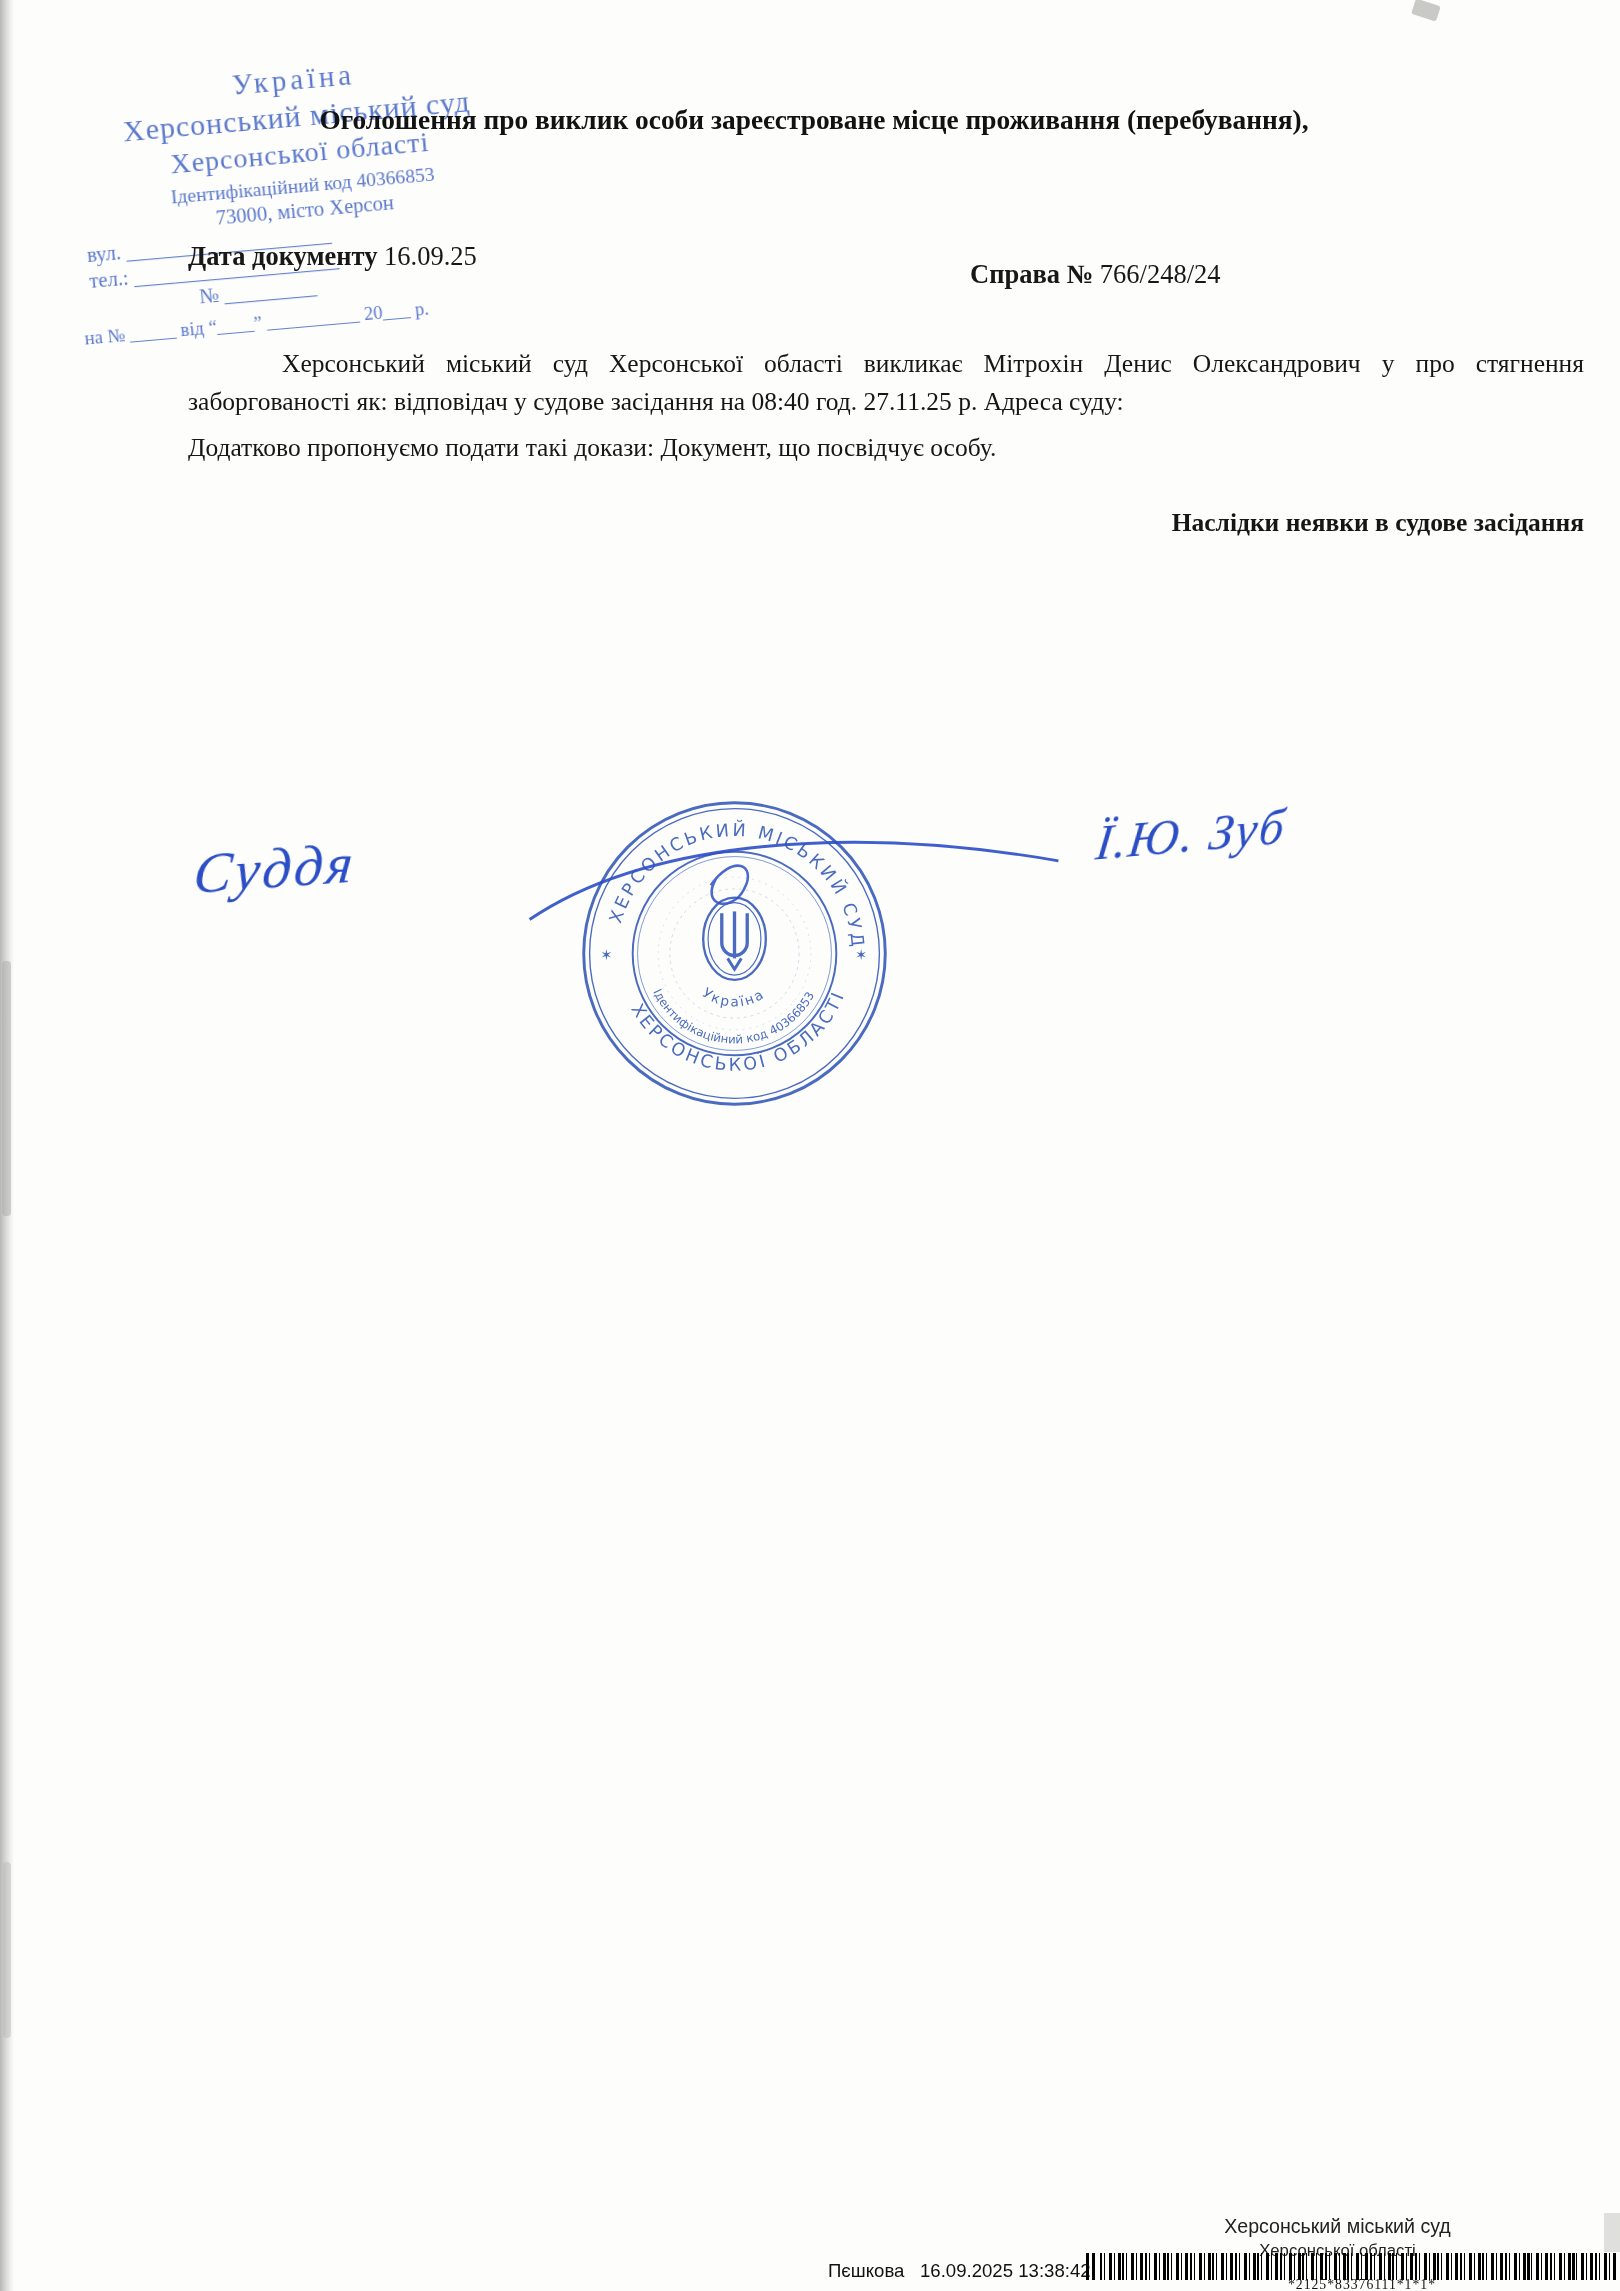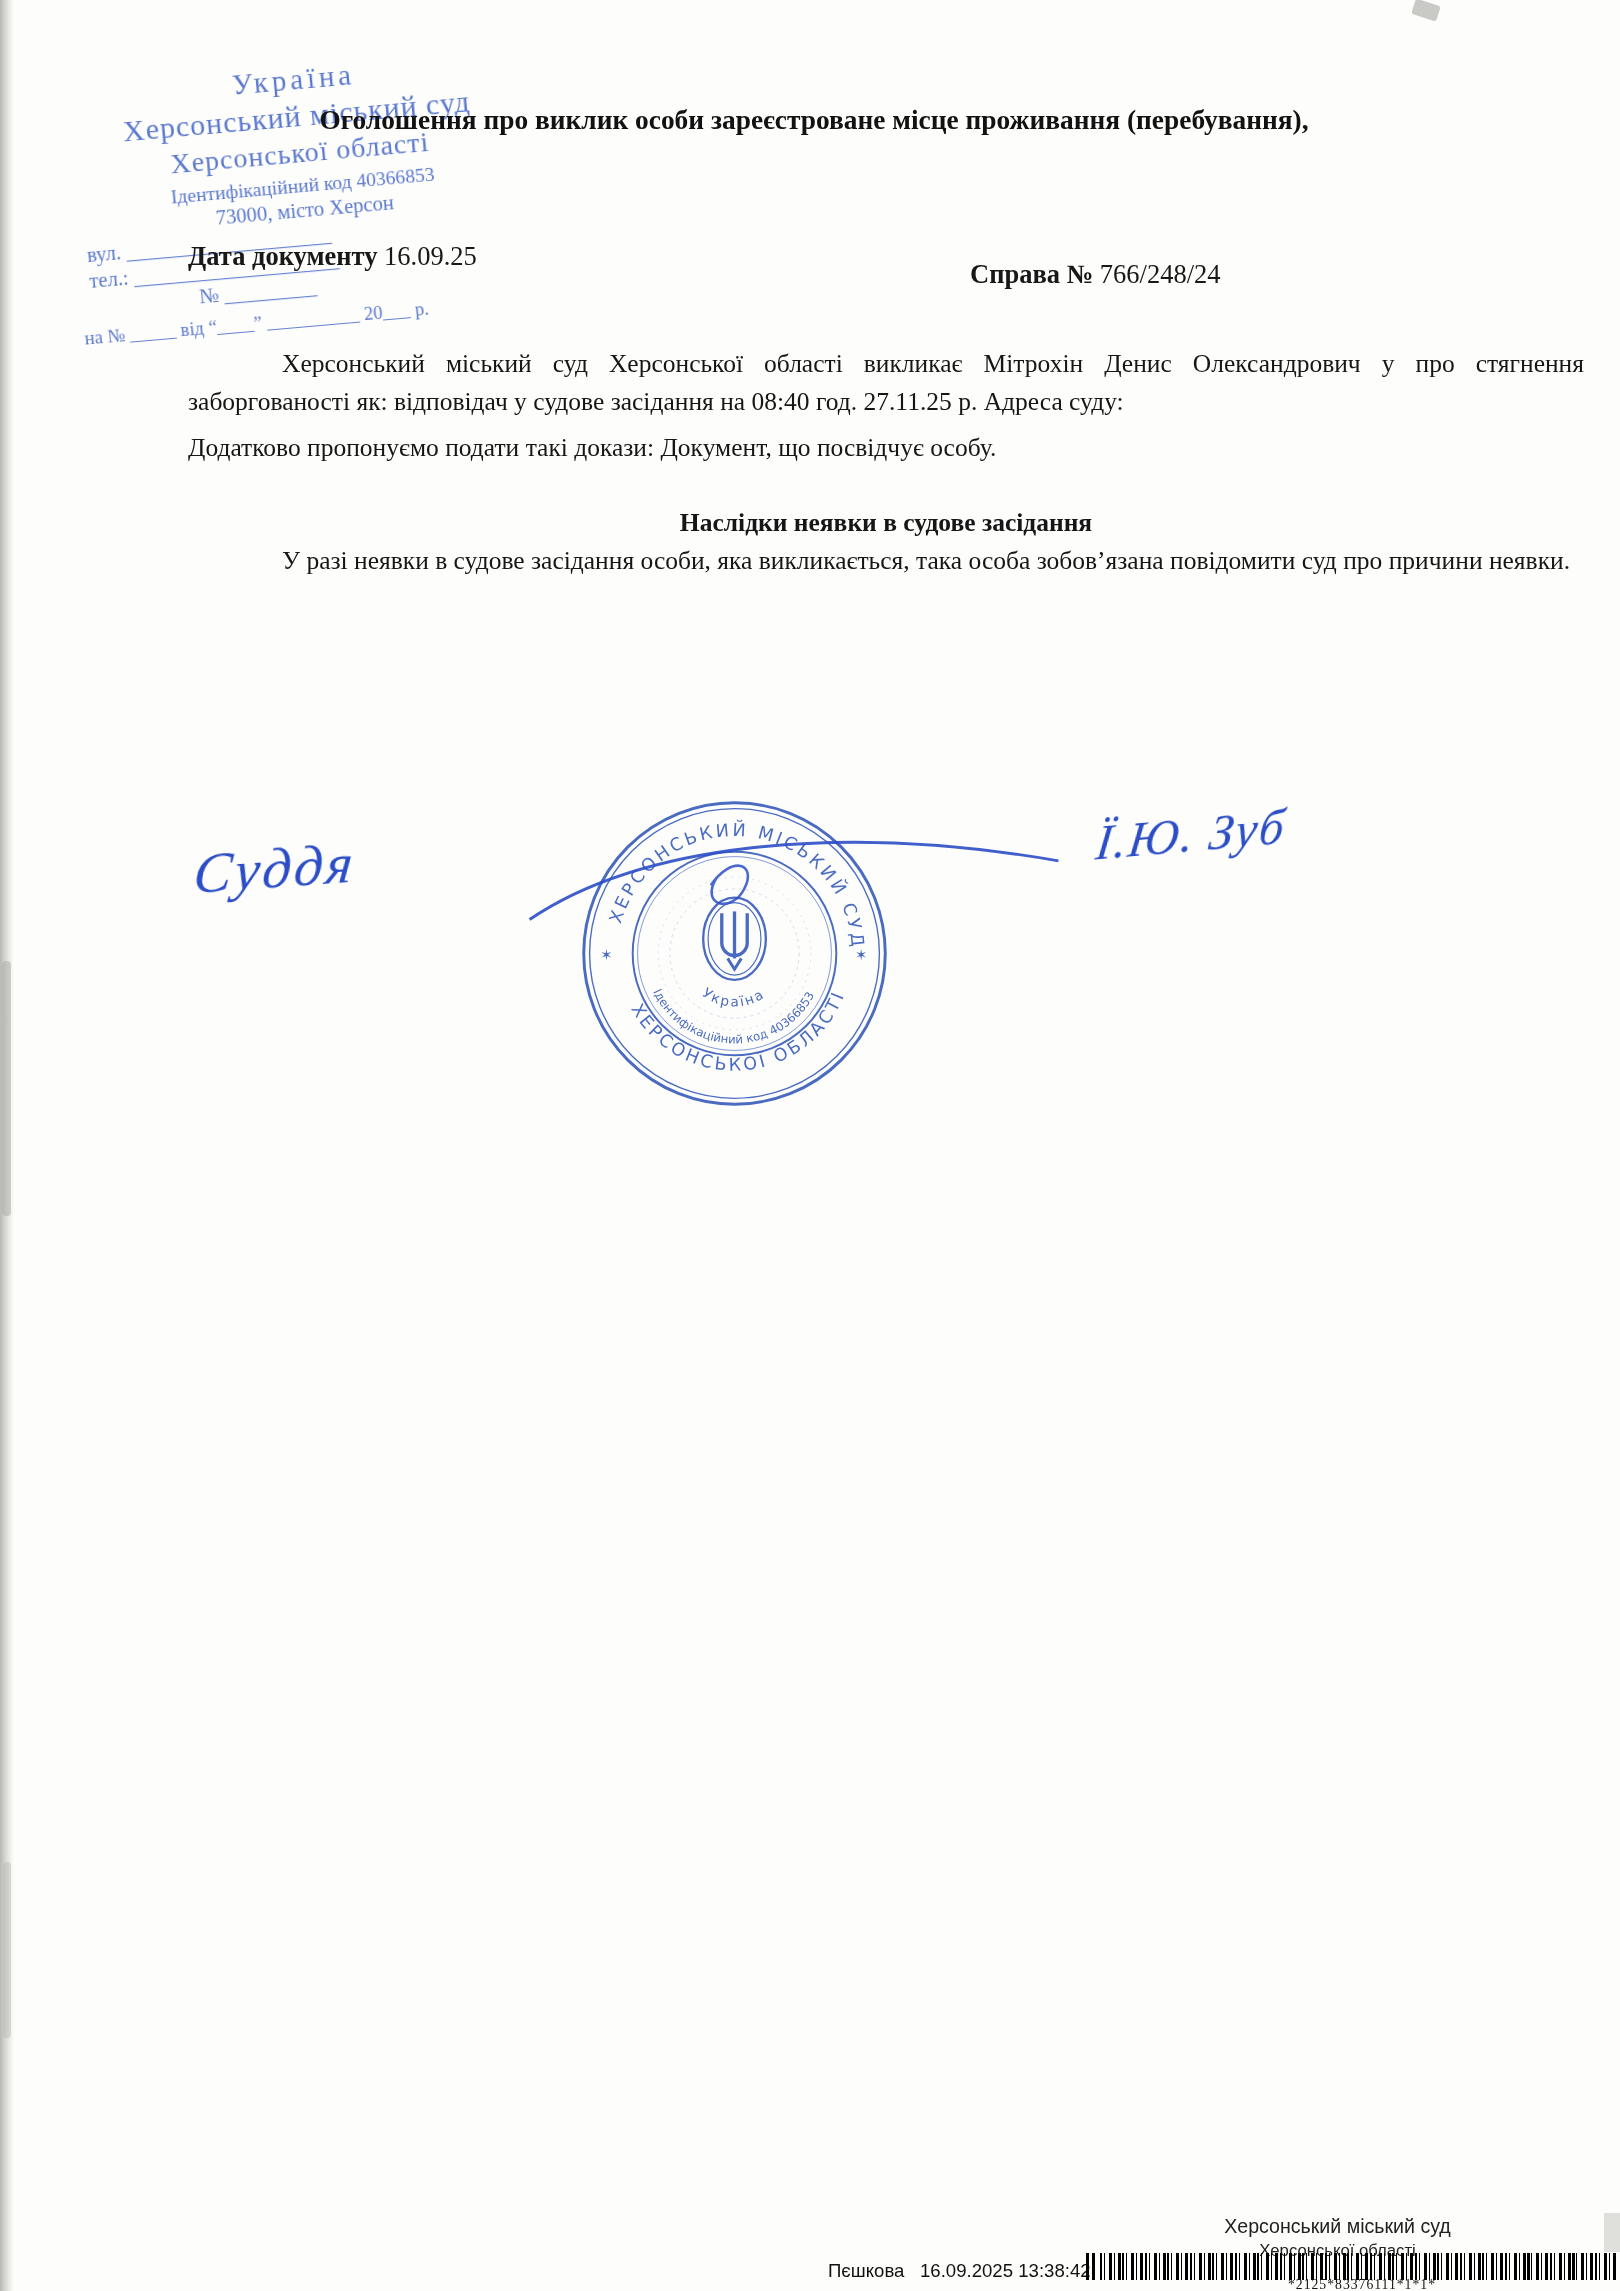--- a/index.html
+++ b/index.html
@@ -57,21 +57,21 @@
 
   
   .content{
     position:absolute;left:188px;top:345px;width:1396px;
     font-size:25.5px;line-height:38px;color:#161616;z-index:4;
   }
   .content p{margin:0;text-align:justify;}
   .p-indent{text-indent:94px;}
   .p2{text-align:left !important;margin-top:7.8px !important;}
   .section-heading{
-    text-align:center;font-weight:bold;font-size:25.5px;
+    text-align:right;font-weight:bold;font-size:25.5px;
     margin:37px 0 0 0;
   }
   .p3{margin-top:39px !important;}
 
   
   .judge-hand{
     position:absolute;left:194px;top:835px;
     font-size:57px;font-style:italic;color:#2b4ec6;
     transform:rotate(-4deg) skewX(-10deg);
     letter-spacing:2.9px;filter:blur(0.3px);z-index:6;
@@ -151,21 +151,20 @@
     <div class="meta-case">
       <span class="b">Справа №</span>
       <span>766/248/24</span>
     </div>
   </div>
 
   <div class="content">
     <p class="p-indent">Херсонський міський суд Херсонської області викликає Мітрохін Денис Олександрович у про стягнення заборгованості  як: відповідач у судове засідання  на  08:40 год. 27.11.25 р. Адреса суду:</p>
     <p class="p2">Додатково пропонуємо подати такі докази: Документ, що посвідчує особу.</p>
     <div class="section-heading">Наслідки неявки в судове засідання</div>
-    <p class="p-indent">У разі неявки в судове засідання особи, яка викликається, така особа зобов’язана повідомити суд про причини неявки.</p>
   </div>
 
   <div class="judge-hand">Суддя</div>
 
   <div class="seal-wrap">
     <svg width="327" height="327" viewBox="0 0 334 334">
       <defs>
         <path id="sealTop" d="M 47,167 A 120,120 0 1 1 287,167" fill="none"></path>
         <path id="sealBottom" d="M 54,207 A 120,120 0 0 0 280,207" fill="none"></path>
         <path id="sealInner" d="M 82,202 A 92,92 0 0 0 252,202" fill="none"></path>

